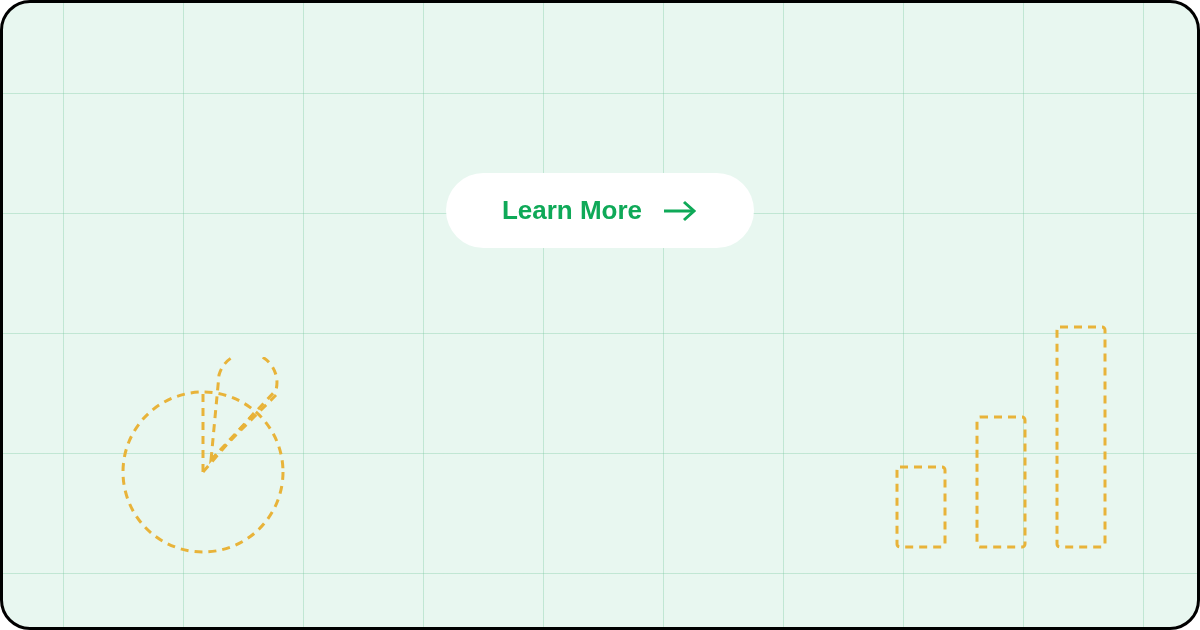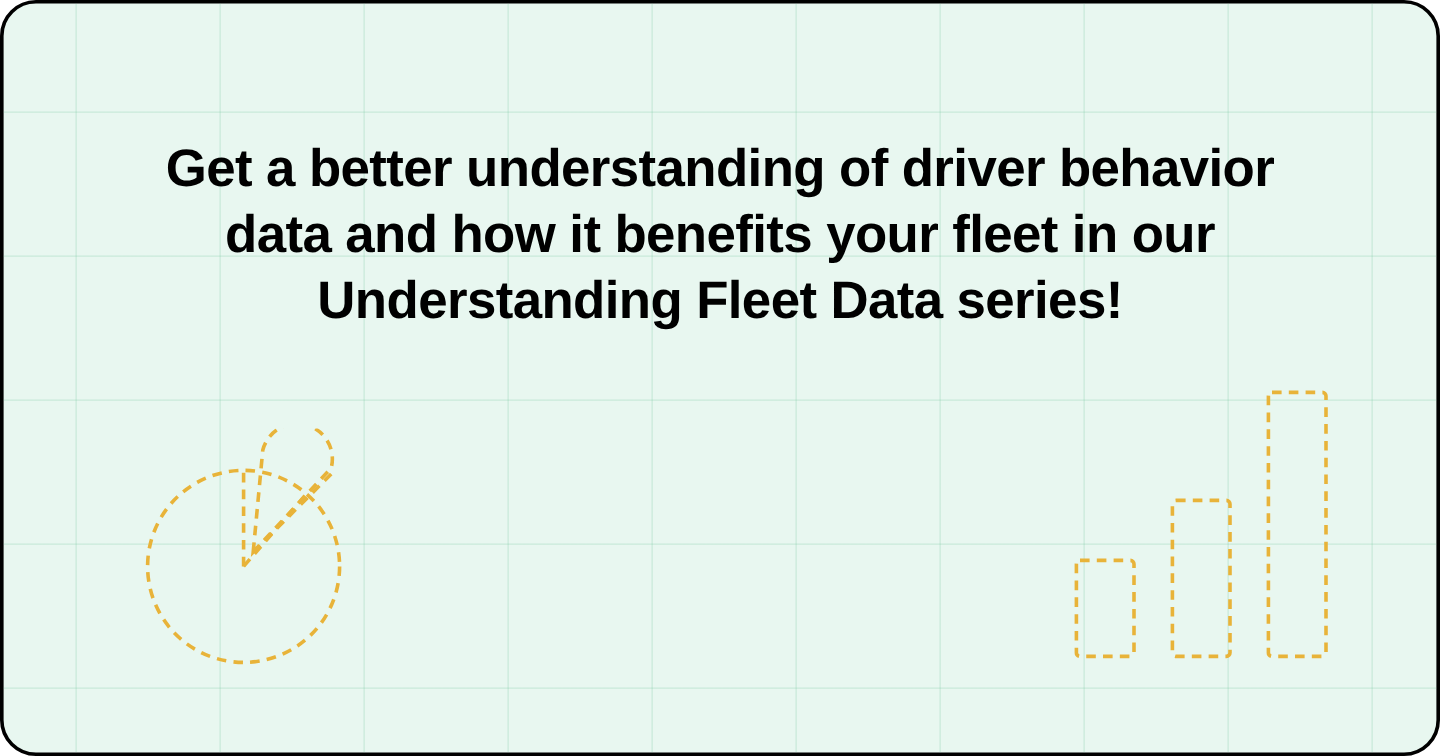--- a/index.html
+++ b/index.html
@@ -119,16 +119,22 @@
     <line x1="100" y1="115" x2="165" y2="50" stroke="#e8b339" stroke-width="3" stroke-dasharray="8 6" transform="translate(8, -12)"></line>
   </svg>
 
   <svg class="bar-chart-decoration" viewBox="0 0 260 260">
     <rect x="20" y="170" width="48" height="80" stroke="#e8b339" stroke-width="3" stroke-dasharray="8 6" fill="none" rx="3"></rect>
     <rect x="100" y="120" width="48" height="130" stroke="#e8b339" stroke-width="3" stroke-dasharray="8 6" fill="none" rx="3"></rect>
     <rect x="180" y="30" width="48" height="220" stroke="#e8b339" stroke-width="3" stroke-dasharray="8 6" fill="none" rx="3"></rect>
   </svg>
 
   <div class="content">
-    <h1 class="headline">Get a better understanding of driver behavior data and how it benefits your fleet in our Understanding Fleet Data series!</h1>
 
+    <button class="cta-button">
+      <span class="cta-label">Learn More</span>
+      <svg class="arrow-icon" viewBox="0 0 36 24">
+        <line x1="2" y1="12" x2="32" y2="12"></line>
+        <polyline points="22,3 32,12 22,21"></polyline>
+      </svg>
+    </button>
   </div>
 </div>
 
 </body></html>

